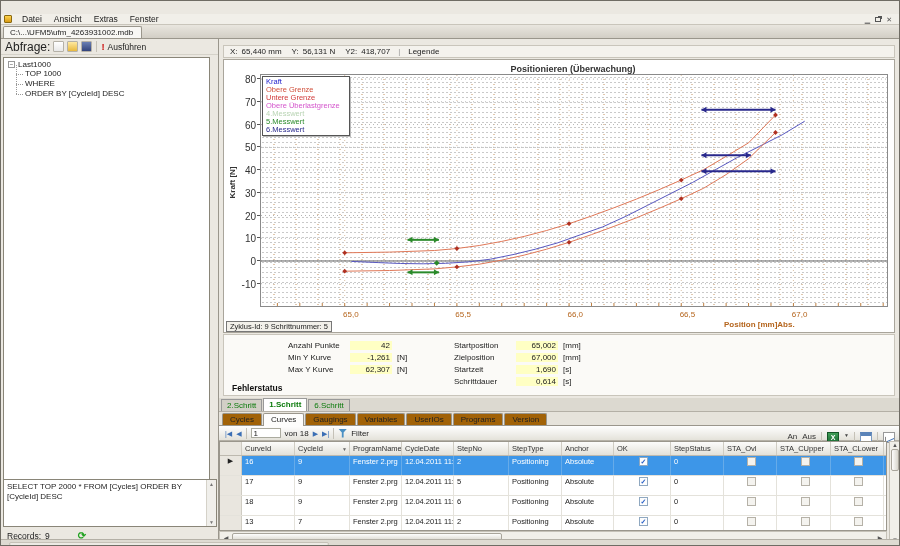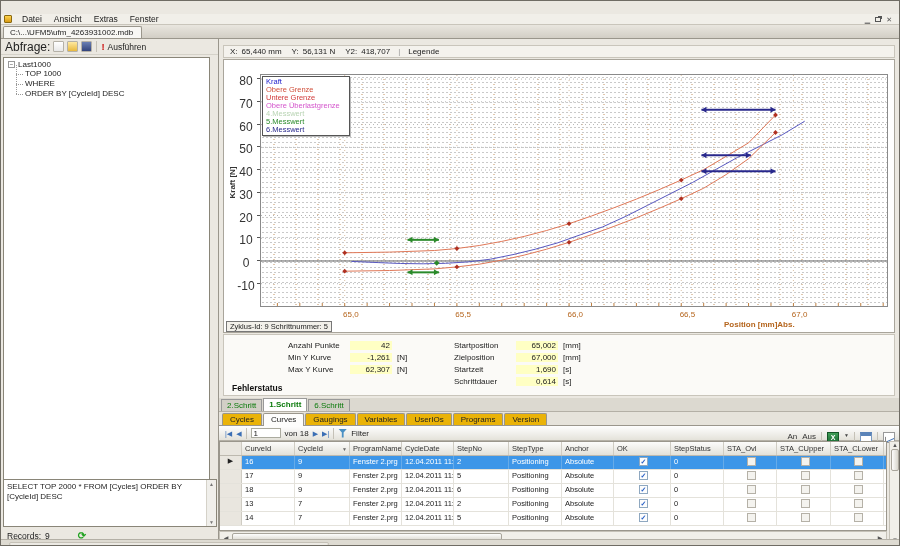--- a/index.html
+++ b/index.html
@@ -72,21 +72,21 @@
   .readout .sep { color:#999; margin:0 4px; }
 
   
   .chart-panel { position:absolute; left:4px; top:20px; width:672px; height:274px; background:#fff; border:1px solid #a9a59b; }
   .chart-title { position:absolute; left:36px; top:4px; width:626px; text-align:center; font-size:9px; font-weight:bold; color:#333; }
   .y-axis-title { position:absolute; left:-22px; top:118px; width:60px; transform:rotate(-90deg); font-size:8px; font-weight:bold; color:#333; text-align:center; }
   .plot-wrap { position:absolute; left:36px; top:14px; width:628px; height:233px; border:1px solid #8a8a8a;
     background-image: radial-gradient(#c9c9c9 0.5px, transparent 0.6px), radial-gradient(#e0c8ae 0.5px, transparent 0.6px);
     background-size: 4px 5px, 22px 5px; background-position:0 0, 2px 2px; }
   #plot { position:absolute; left:0; top:0; }
-  .ytick { position:absolute; width:20px; text-align:center; font-size:12px; color:#333; left:12px; }
+  .ytick { position:absolute; width:20px; text-align:right; font-size:10px; color:#333; left:12px; }
   .ytick-mark { position:absolute; width:4px; border-top:1px solid #555; left:33px; }
   .xtick { position:absolute; width:30px; text-align:right; font-size:8px; color:#b5651d; top:250px; }
   .x-axis-title { position:absolute; left:500px; top:260px; font-size:8px; font-weight:bold; color:#b5651d; }
   .legend-box { position:absolute; left:38px; top:16px; width:88px; background:#fff; border:1px solid #555; padding:1px 3px; box-shadow:1px 1px 0 #bbb; }
   .legend-item { font-size:7.5px; line-height:8px; white-space:nowrap; }
   .zyklus-tab { position:absolute; left:2px; top:261px; background:#f2f0ea; border:1px solid #777; font-size:7.5px; color:#222; padding:0px 3px; }
 
   
   .stats-panel { position:absolute; left:4px; top:295px; width:672px; height:62px; background:#fbfaf7; border:1px solid #c9c5bb; }
   .stat-row { position:absolute; display:flex; align-items:center; font-size:8px; color:#222; height:10px; }
@@ -95,21 +95,21 @@
   .stat-unit { width:26px; padding-left:5px; color:#222; }
   .error-label { position:absolute; left:8px; top:48px; font-size:8.5px; font-weight:bold; color:#111; }
 
   
   .step-tabstrip { position:absolute; left:0px; top:359px; width:682px; height:14px; background:#dcd9d0; border-bottom:1px solid #b4b0a6; display:flex; align-items:flex-end; padding-left:2px; }
   .step-tab { font-size:8px; color:#0a7a0a; background:#d2cfc6; border:1px solid #999; border-bottom:none; padding:1px 5px; margin-right:1px; }
   .step-tab.active { background:#fff; font-weight:bold; height:13px; }
 
   
   .data-tabstrip { position:absolute; left:0px; top:373px; width:682px; height:14px; display:flex; align-items:flex-end; padding-left:3px; border-bottom:1px solid #9a968c; background:#e6e3db; }
-  .data-tab { font-size:8px; color:#222; background:#eab308; border:1px solid #9a968c; border-bottom:none; border-radius:2px 2px 0 0; padding:1px 7px; margin-right:1px; }
+  .data-tab { font-size:8px; color:#222; background:#a16207; border:1px solid #9a968c; border-bottom:none; border-radius:2px 2px 0 0; padding:1px 7px; margin-right:1px; }
   .data-tab.active { background:#fdfdfc; position:relative; top:1px; padding-bottom:2px; }
 
   
   .grid-toolbar { position:absolute; left:0px; top:387px; width:682px; height:15px; background:linear-gradient(#fefefe,#e4e2da);
     border-bottom:1px solid #b4b0a6; display:flex; align-items:center; gap:4px; padding:0 6px; }
   .nav-glyph { color:#3b6fb5; font-size:7px; line-height:1; }
   .page-box { width:30px; height:10px; background:#fff; border:1px solid #abab9f; font-size:8px; padding:0 2px; color:#222; }
   .of-label { font-size:8px; color:#222; }
   .tsep { width:1px; height:11px; background:#c5c1b7; }
   .funnel { width:9px; height:9px; background:#4a90c4; clip-path:polygon(0 0,100% 0,60% 45%,60% 100%,40% 100%,40% 45%); }
@@ -120,21 +120,21 @@
   .dd-arrow { font-size:5px; color:#444; }
   .col-icon { width:12px; height:11px; background:#fff; border:1px solid #7a99c0; border-top:4px solid #5a83b8; }
   .chart-icon { width:12px; height:11px; background:#fff; border:1px solid #999; position:relative; }
   .chart-icon:before { content:""; position:absolute; left:1px; top:2px; width:8px; height:5px; border-bottom:1px solid #3b6fb5; border-left:1px solid #888; transform:skewY(-25deg); }
 
   
   .grid { position:absolute; left:0px; top:402px; width:668px; height:90px; background:#fff; border:1px solid #9a968c; overflow:hidden; }
   .grid-header { display:flex; height:14px; background:linear-gradient(#fcfcfb,#e3e1d9); border-bottom:1px solid #bdb9af; }
   .hcell { font-size:7.5px; color:#333; border-right:1px solid #cfccc3; padding:2px 0 0 3px; overflow:hidden; white-space:nowrap; position:relative; }
   .sort-arrow { position:absolute; right:2px; top:4px; font-size:5px; color:#666; }
-  .grow { display:flex; height:14px; border-bottom:1px solid #e4e2db; background:#fff; }
+  .grow { display:flex; height:20px; border-bottom:1px solid #e4e2db; background:#fff; }
   .gcell { font-size:7.5px; color:#222; border-right:1px solid #e4e2db; padding:1px 0 0 3px; overflow:hidden; white-space:nowrap; }
   .grow.sel { background:#3d96e8; }
   .grow.sel .gcell { color:#fff; border-right-color:#66abe9; }
   .rowsel { width:22px; background:#e9e6df; border-right:1px solid #cfccc3; font-size:7px; color:#333; text-align:center; padding-top:1px; flex:none; }
   .grow.sel .rowsel { background:#e9e6df; color:#222; }
   .cb { width:9px; height:9px; margin:0 auto; border:1px solid #8fa8c0; background:#fdfdfd; font-size:7px; line-height:8px; text-align:center; color:#2a62c8; font-weight:bold; }
   .cb.off { border-color:#b5b1a7; background:#f4f3ef; }
   .vscroll { position:absolute; right:0px; top:402px; width:12px; height:104px; background:#f1efe9; border:1px solid #c5c1b7; font-size:6px; color:#555; text-align:center; }
   .vthumb { margin:1px; height:22px; background:linear-gradient(90deg,#fdfdfc,#d8d5cc); border:1px solid #a9a59b; border-radius:2px; }
   .hscroll { position:absolute; left:0px; top:492px; width:668px; height:13px; background:#f1efe9; border:1px solid #c5c1b7; display:flex; align-items:center; }
@@ -212,20 +212,21 @@
       <span>65,440 mm</span>
       <b style="margin-left:6px">Y:</b>
       <span>56,131 N</span>
       <b style="margin-left:6px">Y2:</b>
       <span>418,707</span>
       <span class="sep">|</span>
       <span>Legende</span>
     </div>
 
     <div class="chart-panel">
+      <div class="chart-title">Positionieren (Überwachung)</div>
       <div class="y-axis-title">Kraft [N]</div>
       <div id="yticks">
           <div class="ytick" style="top: 218.719px;">-10</div>
           <div class="ytick-mark" style="top: 222.719px;"></div>
           <div class="ytick" style="top: 195.982px;">0</div>
           <div class="ytick-mark" style="top: 199.982px;"></div>
           <div class="ytick" style="top: 173.246px;">10</div>
           <div class="ytick-mark" style="top: 177.246px;"></div>
           <div class="ytick" style="top: 150.51px;">20</div>
           <div class="ytick-mark" style="top: 154.51px;"></div>

